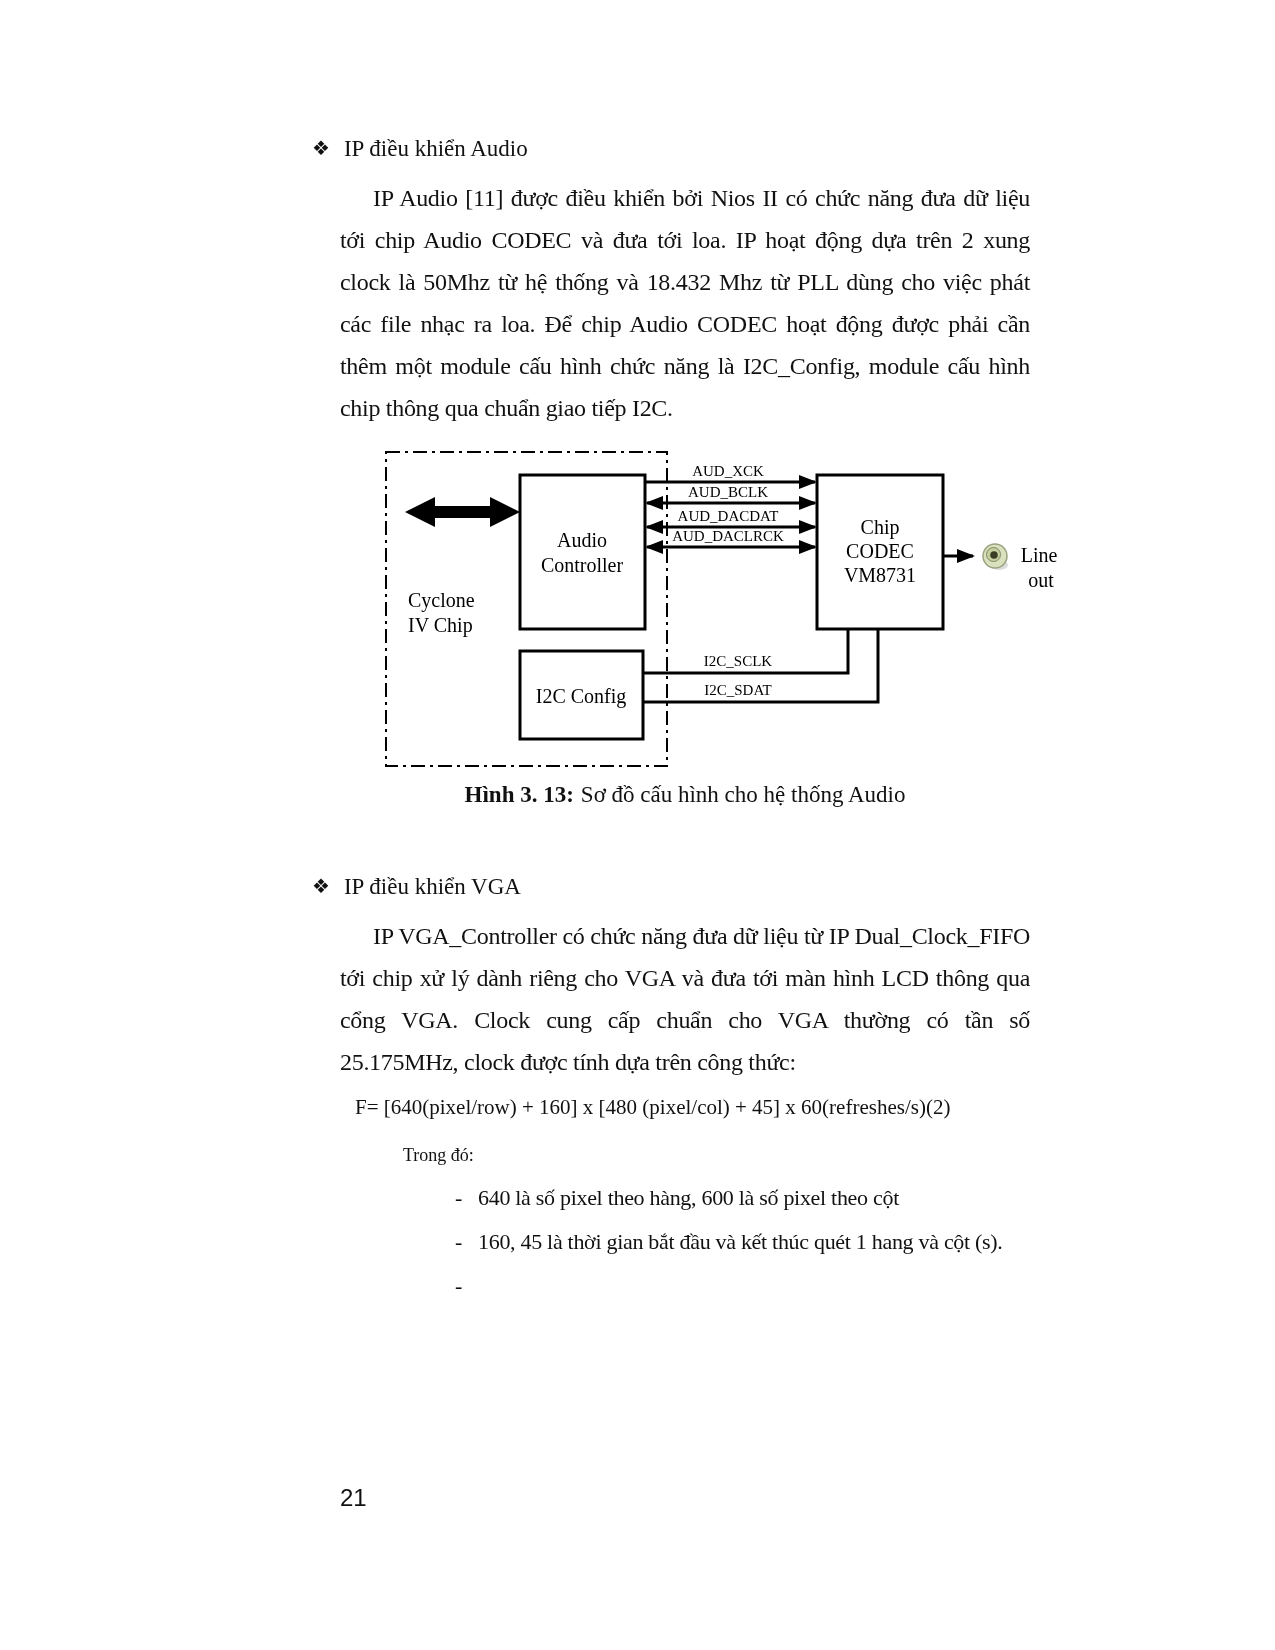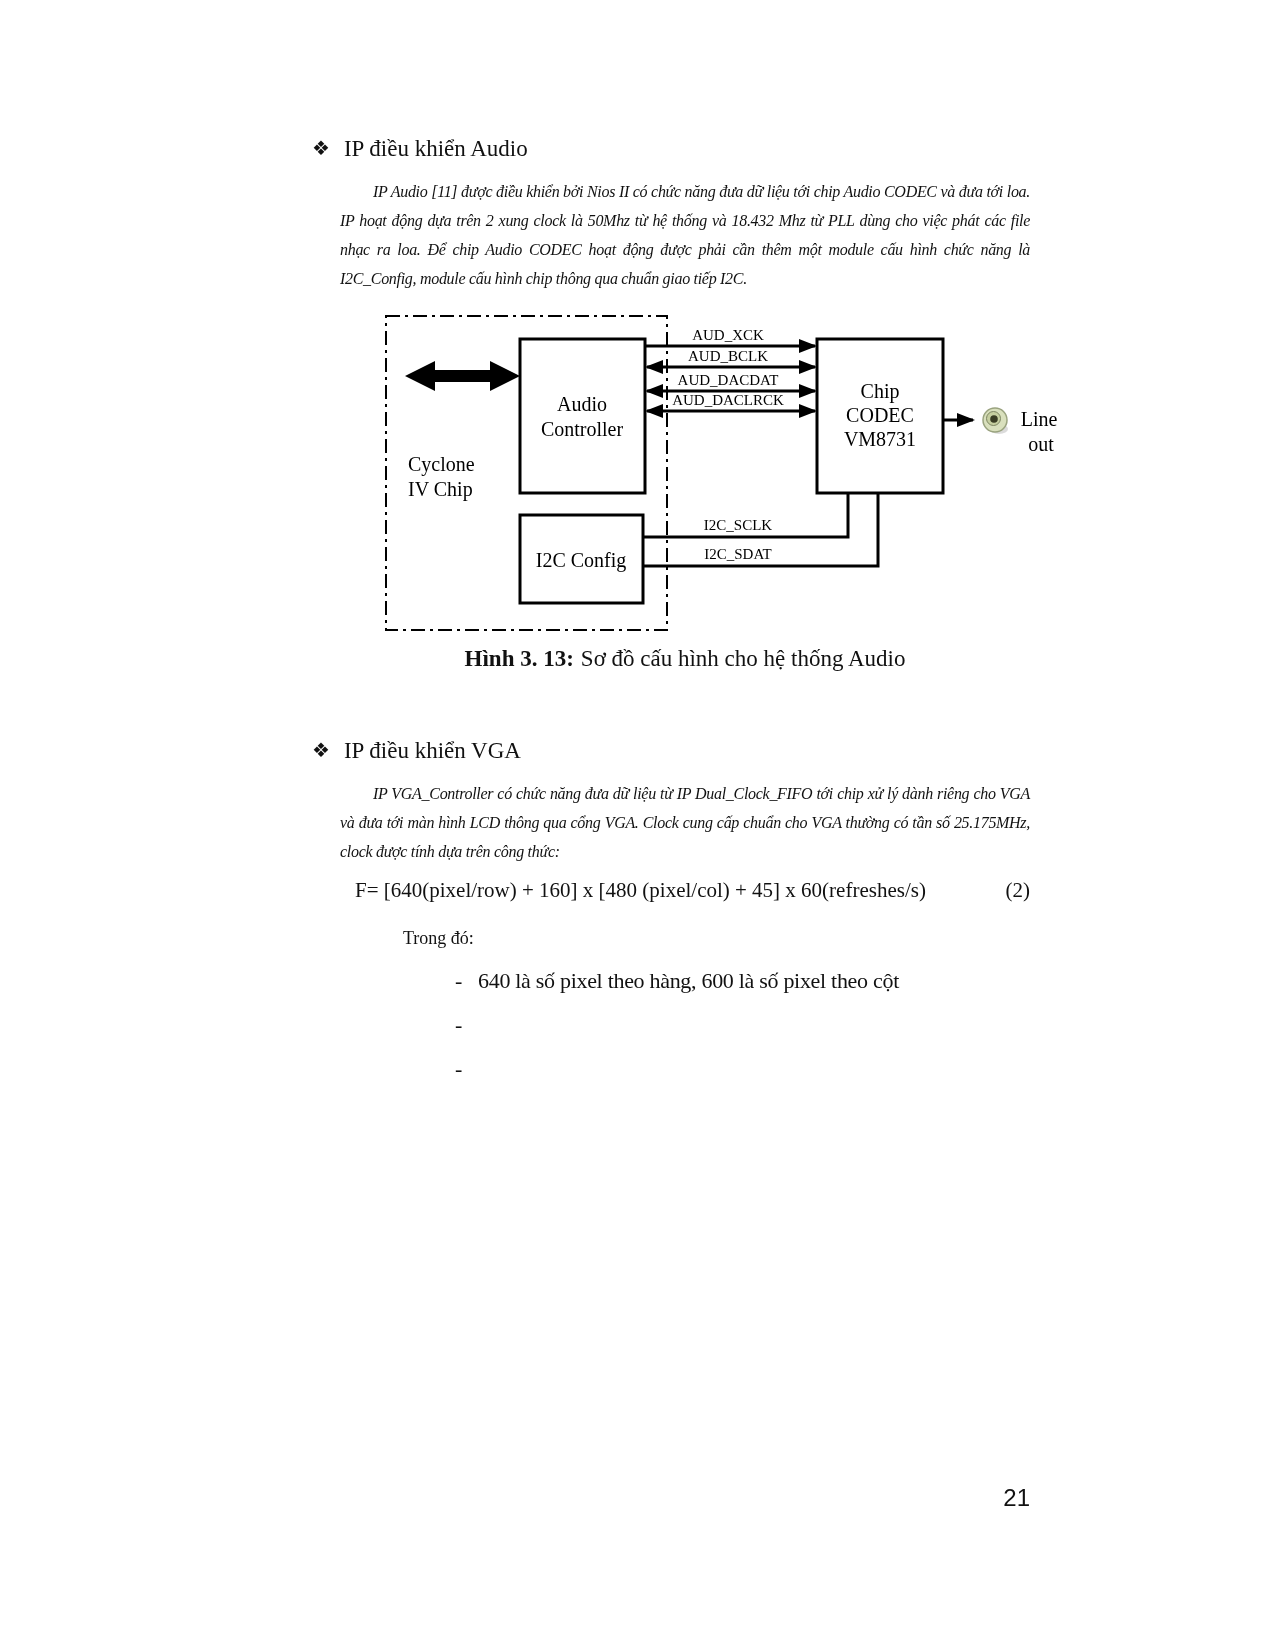--- a/index.html
+++ b/index.html
@@ -27,45 +27,44 @@
   }
   .bullet-heading .bullet {
     font-style:normal;
     font-size:20px;
     transform:translateY(-1px);
   }
   .bullet-heading .heading-text {
   }
   .para {
     margin:11px 0 0 0;
-    font-size:16px;
+    font-size:24px;
     letter-spacing:-0.3px;
-    line-height:29px;
+    line-height:42px;
     text-align:justify;
-    font-style:italic;
   }
   .para.indented { text-indent:33px; }
   .figure { margin:0; height:346px; }
   .figure svg { display:block; margin-left:40px; }
   svg text {
     font-family:"Liberation Serif","DejaVu Serif",serif;
     fill:#000;
   }
   .caption {
     margin-top:4px;
     text-align:center;
     font-size:23px;
     line-height:31px;
   }
   .caption-label { font-weight:bold; margin-right:7px; }
   .heading-vga { margin-top:60px; }
   .formula-row {
     margin-top:8px;
     display:flex;
-    justify-content:space-between;
+    justify-content:flex-start;
     align-items:baseline;
     padding-left:15px;
     font-size:21px;
     line-height:33px;
     white-space:nowrap;
   }
   .where {
     margin-top:16px;
     padding-left:63px;
     font-size:18px;
@@ -88,21 +87,21 @@
     font-size:22px;
     letter-spacing:-0.3px;
     line-height:44px;
     text-align:justify;
   }
   .page-number {
     position:absolute;
     top:1484px;
     left:340px;
     width:690px;
-    text-align:right;
+    text-align:left;
     font-family:"Liberation Sans","DejaVu Sans",sans-serif;
     font-size:24px;
     color:#111;
   }
 </style>
 </head>
 <body>
 
 <div class="page">
   <div class="content">
@@ -189,20 +188,21 @@
 
     <div class="where">Trong đó:</div>
 
     <div class="list">
       <div class="list-item">
         <span class="dash">-</span>
         <div class="item-text">640 là số pixel theo hàng, 600 là số pixel theo cột</div>
       </div>
       <div class="list-item">
         <span class="dash">-</span>
+        <div class="item-text">160, 45 là thời gian bắt đầu và kết thúc quét 1 hang và cột (s).</div>
       </div>
       <div class="list-item">
         <span class="dash">-</span>
       </div>
     </div>
 
   </div>
 
   <div class="page-number">21</div>
 </div>

